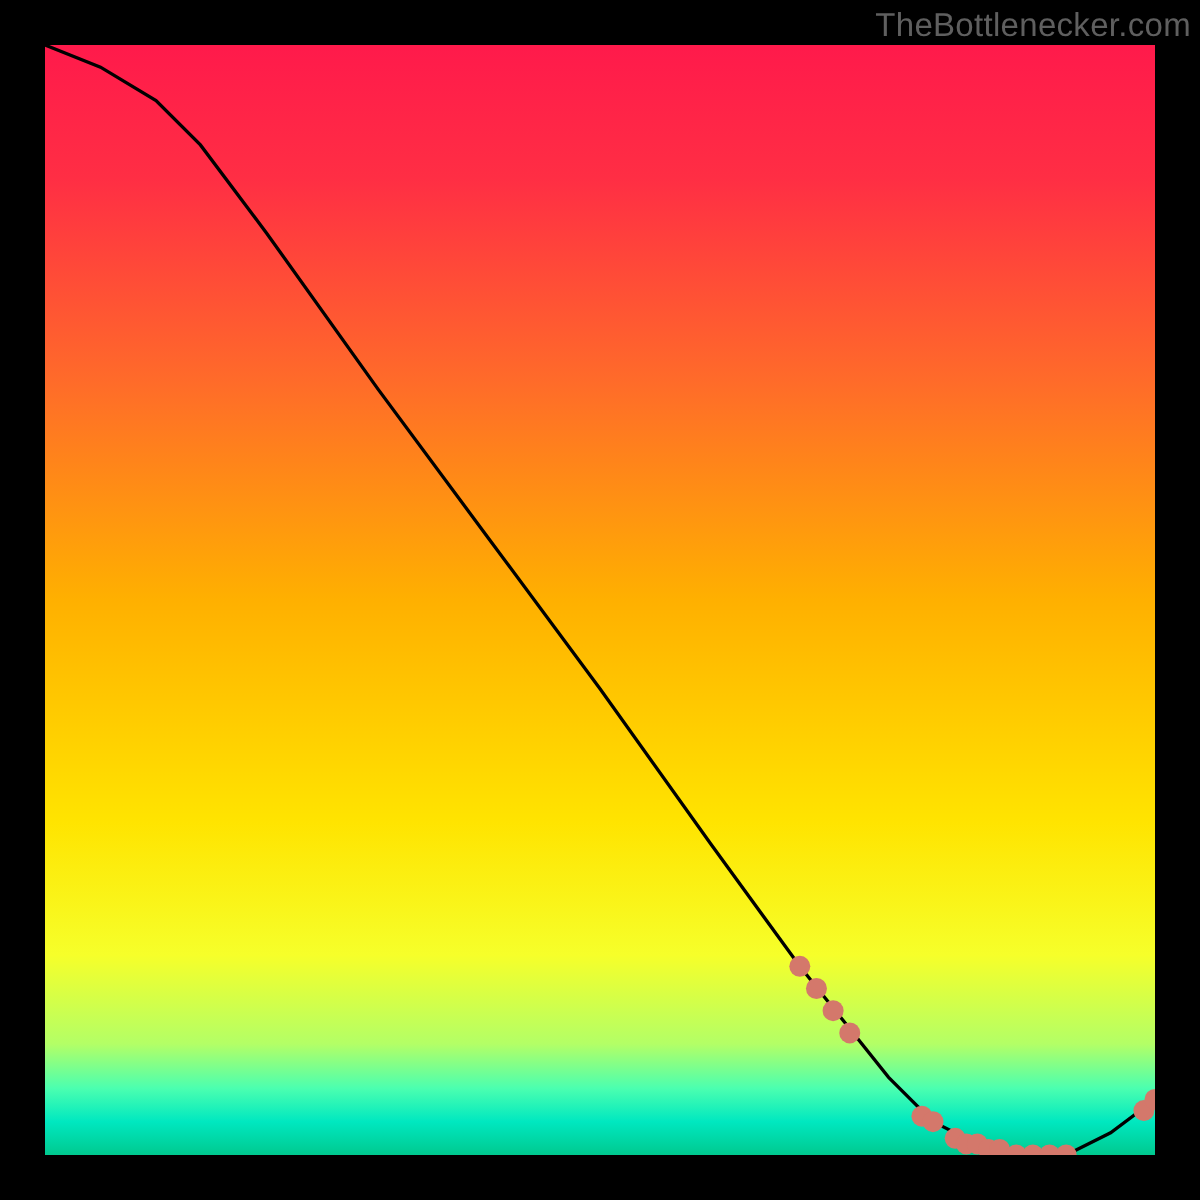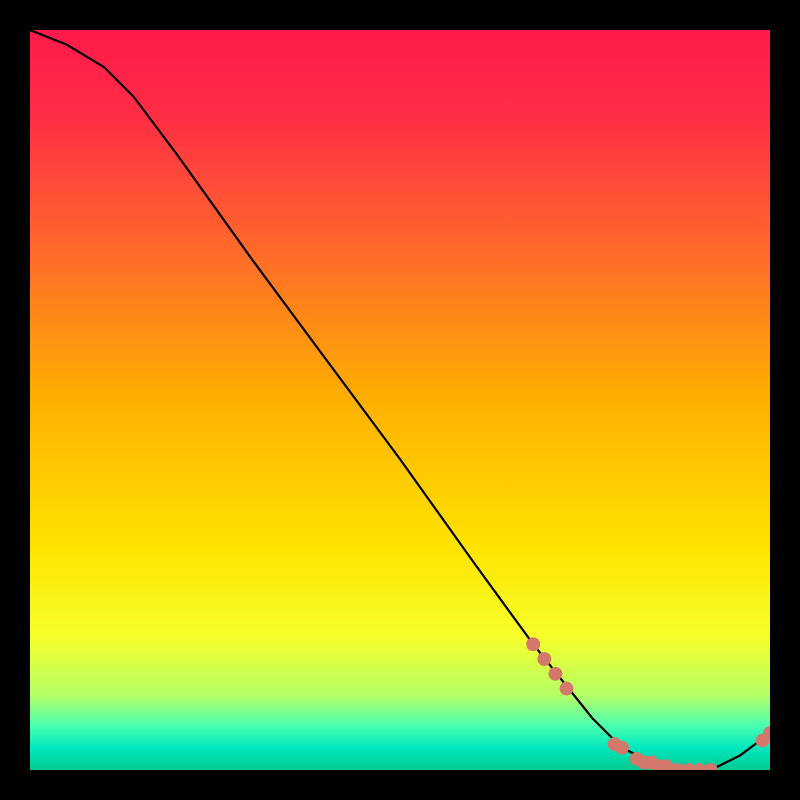--- a/index.html
+++ b/index.html
@@ -34,20 +34,21 @@
     height: 740px;
   }
   svg {
     display: block;
   }
 </style>
 </head>
 <body>
 
 <div class="frame">
+  <div class="attribution">TheBottlenecker.com</div>
 
   <div class="plot-area">
     <svg id="chart-svg" width="740" height="740" viewBox="0 0 740 740">
       <defs>
         <linearGradient id="bg-grad" x1="0" y1="0" x2="0" y2="1">
             <stop offset="0%" stop-color="#ff1a4b"></stop>
             <stop offset="12%" stop-color="#ff2e44"></stop>
             <stop offset="30%" stop-color="#ff6a2a"></stop>
             <stop offset="50%" stop-color="#ffb000"></stop>
             <stop offset="70%" stop-color="#ffe400"></stop>

